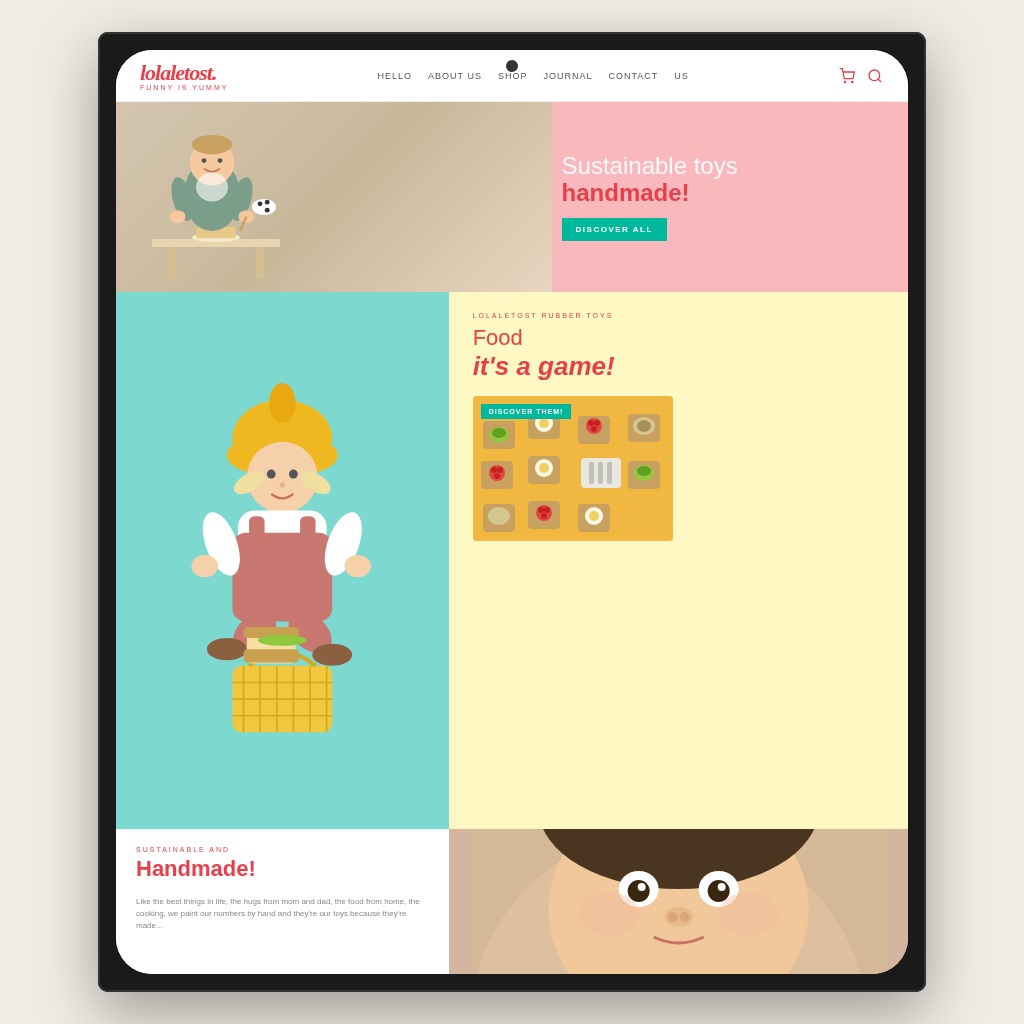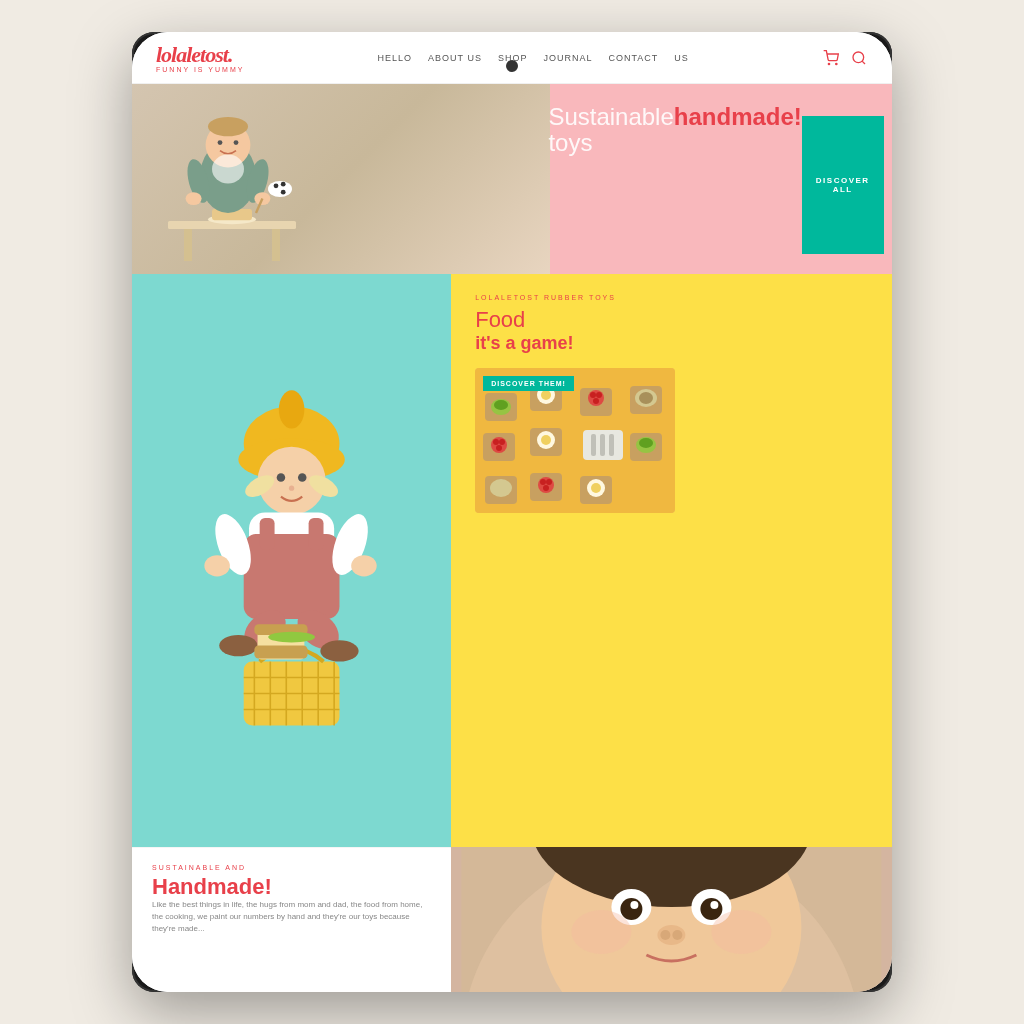--- a/index.html
+++ b/index.html
@@ -7,24 +7,25 @@
     body {
       background-color: #f0ebe3;
       display: flex;
       justify-content: center;
       align-items: center;
       min-height: 100vh;
       font-family: Arial, sans-serif;
     }
 
     .tablet-outer {
-      width: 760px;
+      width: 828px;
       height: 960px;
       background: #1a1a1a;
-      border-radius: 22px;
+      border-radius: 10px;
+      padding: 18px;
       box-shadow: 0 20px 60px rgba(0,0,0,0.35), inset 0 0 0 2px #333;
       position: relative;
     }
 
     .tablet-camera {
       width: 12px;
       height: 12px;
       background: #333;
       border-radius: 50%;
       position: absolute;
@@ -136,20 +137,21 @@
       bottom: 0;
       left: 20px;
       width: 160px;
       height: 170px;
     }
 
     
     .hero-content {
       width: 45%;
       display: flex;
+      flex-direction: column;
       justify-content: center;
       padding: 20px 20px 20px 10px;
     }
 
     .hero-title-light {
       font-size: 24px;
       color: #fff;
       font-weight: 300;
       line-height: 1.1;
       opacity: 0.9;
@@ -188,21 +190,21 @@
       width: 42%;
       background: #7dd9d0;
       position: relative;
       overflow: hidden;
       flex-shrink: 0;
     }
 
     
     .right-panel {
       width: 58%;
-      background: #fde047;
+      background: #fef9c3;
       display: flex;
       flex-direction: column;
       padding: 20px 24px 0 24px;
       overflow: hidden;
     }
 
     .section-label {
       font-size: 7px;
       color: #e8404a;
       text-transform: uppercase;
@@ -210,23 +212,24 @@
       margin-bottom: 6px;
     }
 
     .section-title-light {
       font-size: 22px;
       color: #e8404a;
       font-weight: 300;
     }
 
     .section-title-bold {
-      font-size: 18px;
+      font-size: 26px;
       color: #e8404a;
       font-weight: 900;
+      font-style: italic;
     }
 
     .section-desc {
       font-size: 9px;
       color: #777;
       line-height: 1.6;
       margin-top: 8px;
       max-width: 220px;
     }
 
@@ -281,21 +284,21 @@
       font-size: 22px;
       color: #e8404a;
       font-weight: 900;
       line-height: 1.1;
     }
 
     .bottom-desc {
       font-size: 8px;
       color: #888;
       line-height: 1.5;
-      margin-top: 0;
+      margin-top: 15px;
     }
 
     .bottom-right {
       width: 58%;
       background: #d4b5a0;
       position: relative;
       overflow: hidden;
     }
   </style>
 </head>

